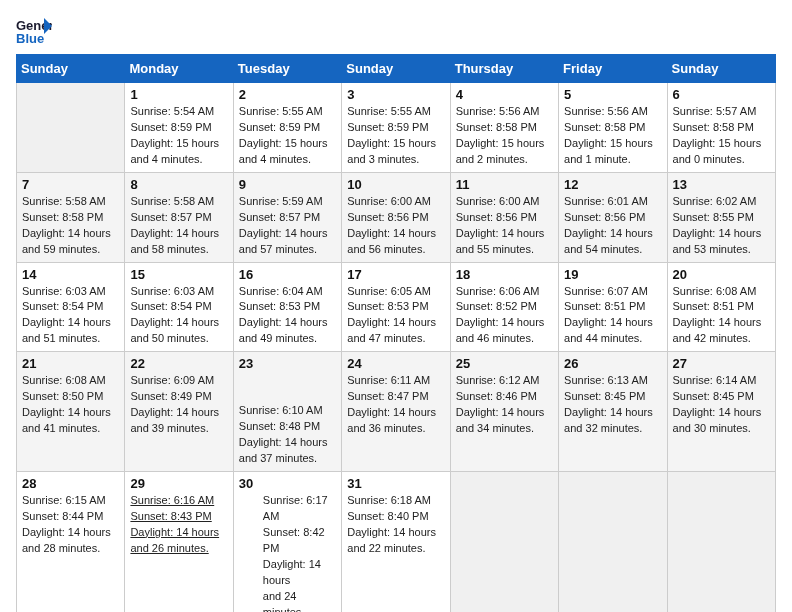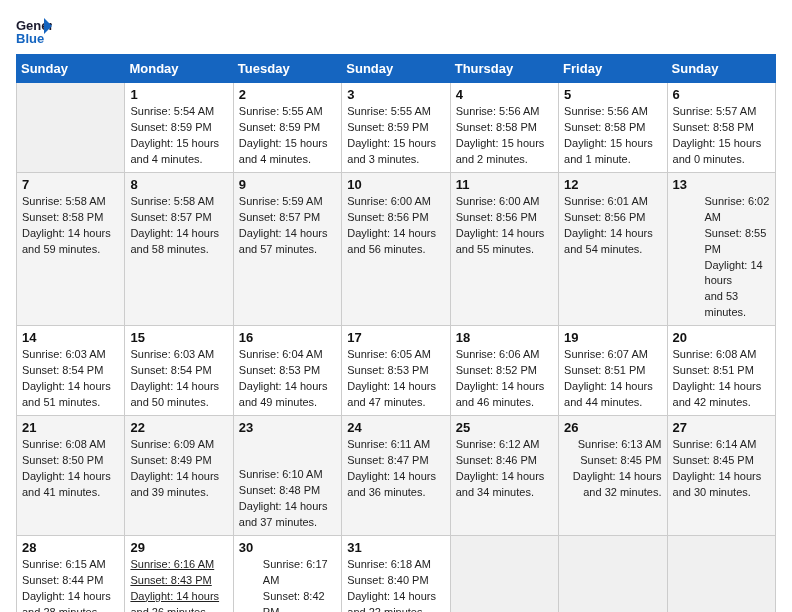--- a/index.html
+++ b/index.html
@@ -188,21 +188,21 @@
         </td>
         <td>
           <span class="day-num">12</span>
           <div class="day-info" style="white-space: pre-line;">Sunrise: 6:01 AM
 Sunset: 8:56 PM
 Daylight: 14 hours
 and 54 minutes.</div>
         </td>
         <td>
           <span class="day-num">13</span>
-          <div class="day-info" style="white-space: pre-line; margin-left: 32px;">Sunrise: 6:02 AM
+          <div class="day-info" style="white-space: pre-line;">Sunrise: 6:02 AM
 Sunset: 8:55 PM
 Daylight: 14 hours
 and 53 minutes.</div>
         </td>
       </tr>
       <tr>
         <td>
           <span class="day-num">14</span>
           <div class="day-info" style="white-space: pre-line;">Sunrise: 6:03 AM
 Sunset: 8:54 PM
@@ -283,21 +283,21 @@
         </td>
         <td>
           <span class="day-num">25</span>
           <div class="day-info" style="white-space: pre-line;">Sunrise: 6:12 AM
 Sunset: 8:46 PM
 Daylight: 14 hours
 and 34 minutes.</div>
         </td>
         <td>
           <span class="day-num">26</span>
-          <div class="day-info" style="white-space: pre-line; text-align: right;">Sunrise: 6:13 AM
+          <div class="day-info" style="white-space: pre-line;">Sunrise: 6:13 AM
 Sunset: 8:45 PM
 Daylight: 14 hours
 and 32 minutes.</div>
         </td>
         <td>
           <span class="day-num">27</span>
           <div class="day-info" style="white-space: pre-line;">Sunrise: 6:14 AM
 Sunset: 8:45 PM
 Daylight: 14 hours
 and 30 minutes.</div>

